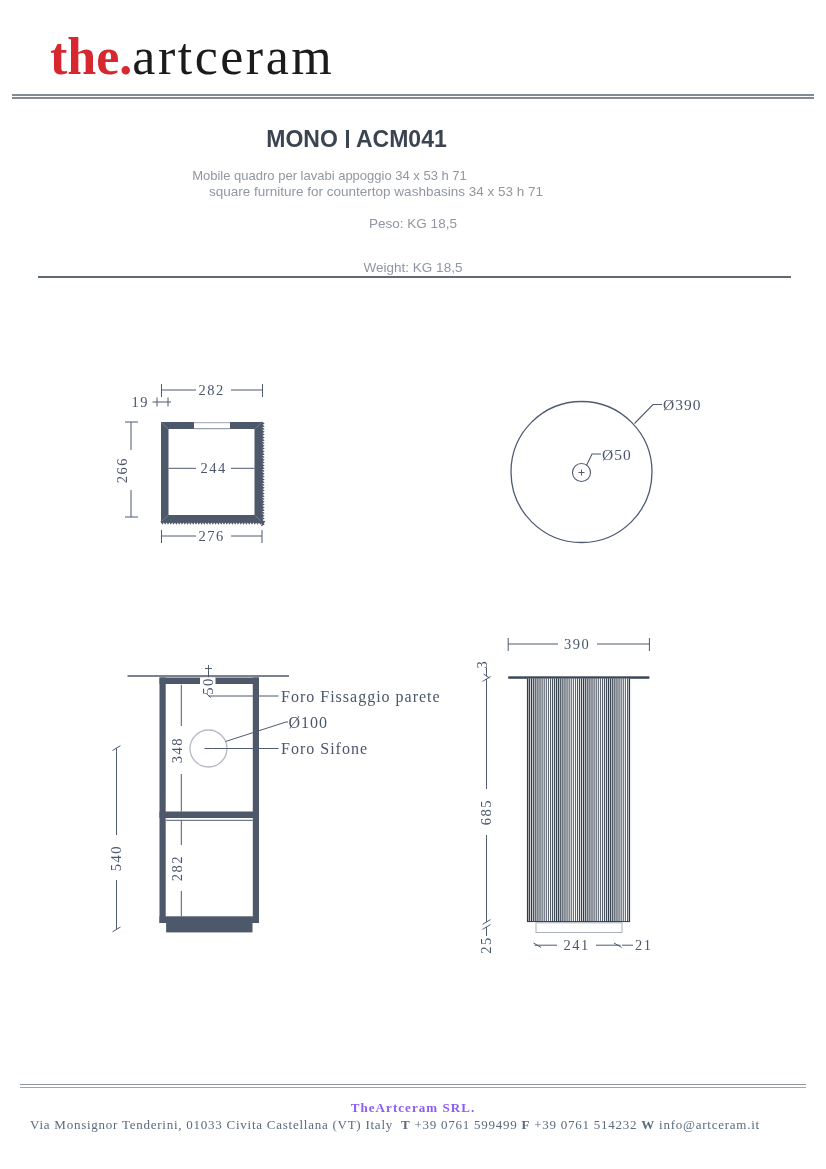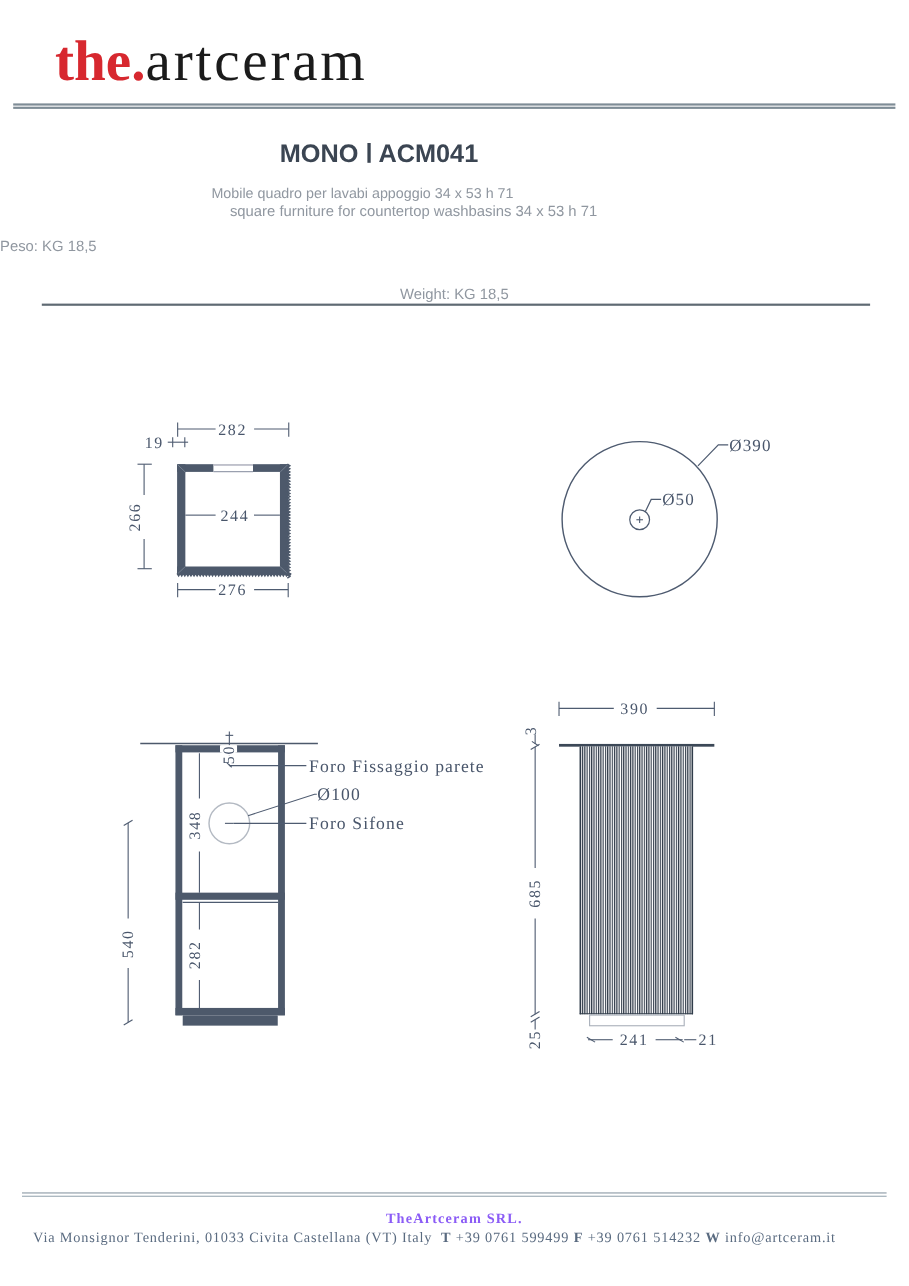--- a/index.html
+++ b/index.html
@@ -11,27 +11,27 @@
 </head>
 <body>
 
 <div class="abs" style="left:21px;top:31px;font-family:'Liberation Serif',serif;font-size:52px;line-height:52px;white-space:nowrap;margin-left:29px;">
   <span style="font-weight:bold;color:#d7282f;letter-spacing:0px;">the.</span><span style="color:#1b1b1b;letter-spacing:2.5px;">artceram</span>
 </div>
 
 <div class="abs" style="left:12px;top:94px;width:802px;height:1.5px;background:#7e8c96;"></div>
 <div class="abs" style="left:12px;top:97px;width:802px;height:1.5px;background:#7e8c96;"></div>
 
-<div class="abs" style="left:0;top:125.5px;width:689px;text-align:center;font-weight:bold;font-size:23px;color:#3b4552;">MONO<span style="display:inline-block;width:3.2px;height:18px;background:#3b4552;margin:0 7px 0 8px;vertical-align:-1.5px;"></span>ACM041</div>
+<div class="abs" style="left:12px;top:125.5px;width:689px;text-align:center;font-weight:bold;font-size:23px;color:#3b4552;">MONO<span style="display:inline-block;width:3.2px;height:18px;background:#3b4552;margin:0 7px 0 8px;vertical-align:-1.5px;"></span>ACM041</div>
 
 <div class="abs" style="left:0;top:167.5px;width:659px;text-align:center;font-size:13px;color:#9097a0;">Mobile quadro per lavabi appoggio 34 x 53 h 71</div>
 
 <div class="abs" style="left:0;top:183.5px;width:752px;text-align:center;font-size:13.5px;color:#9097a0;">square furniture for countertop washbasins 34 x 53 h 71</div>
 
-<div class="abs" style="left:0;top:215.5px;width:826px;text-align:left;font-size:13.5px;color:#9097a0;">Peso: KG 18,5</div>
+<div class="abs" style="left:0;top:215.5px;width:826px;text-align:center;font-size:13.5px;color:#9097a0;">Peso: KG 18,5</div>
 
 <div class="abs" style="left:0;top:234px;width:826px;text-align:center;font-size:13.5px;color:#9097a0;margin-top:26px;">Weight: KG 18,5</div>
 
 <div class="abs" style="left:38px;top:276px;width:753px;height:2px;background:#5f6a73;"></div>
 
 <svg class="abs" style="left:0;top:0;" width="826" height="1169" viewBox="0 0 826 1169">
   <g fill="none" stroke="none">
 
   <g>
     <rect x="161" y="422" width="101" height="7" fill="#4d596b"></rect>

